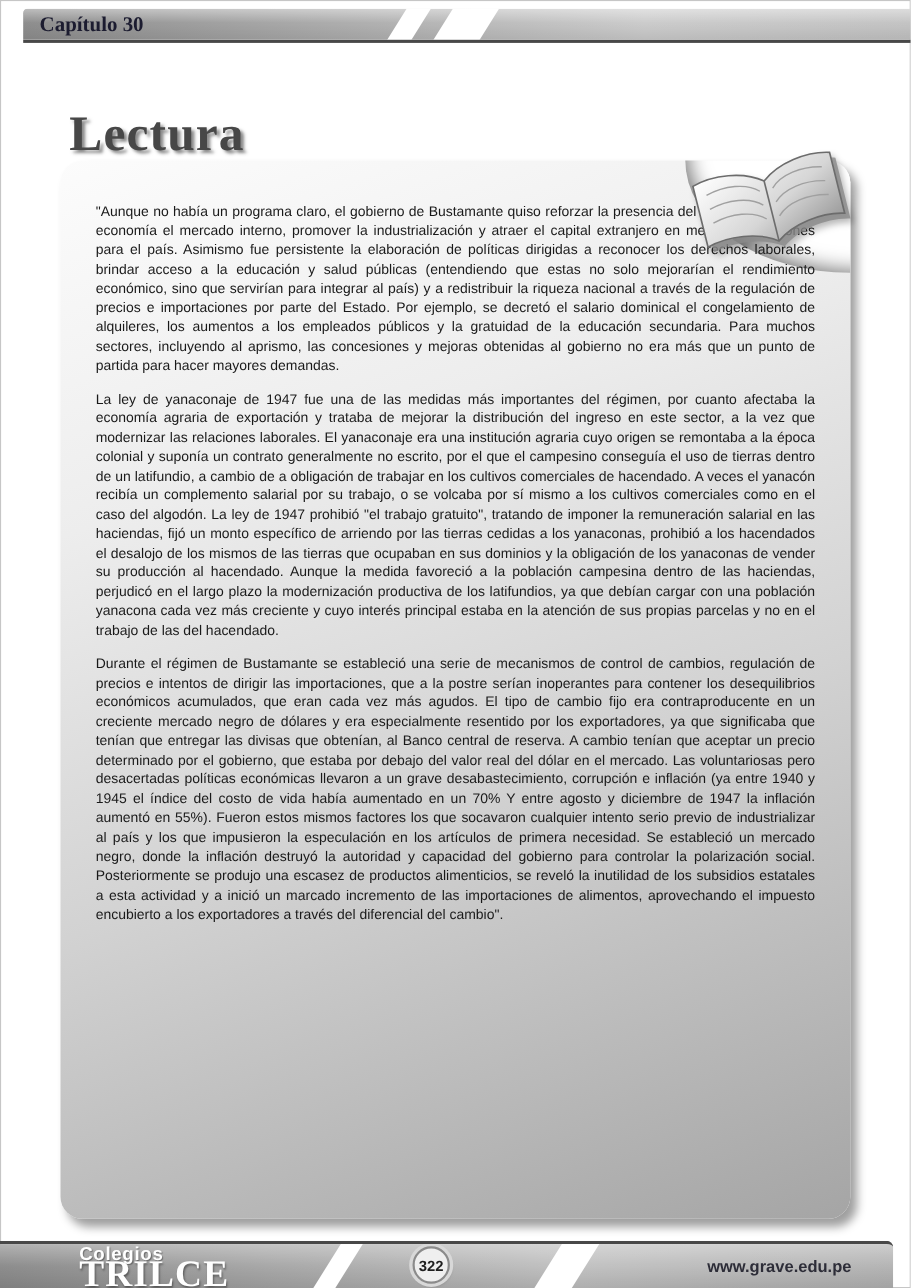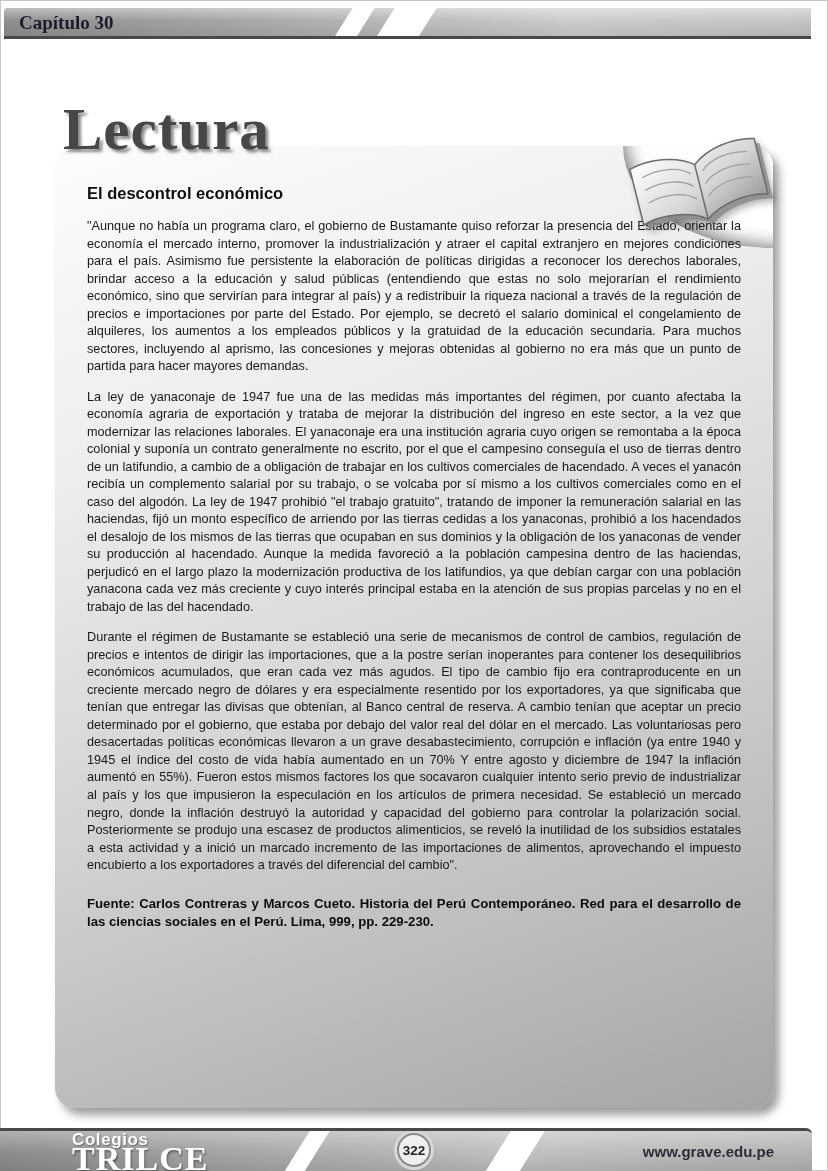--- a/index.html
+++ b/index.html
@@ -12,21 +12,21 @@
     overflow: hidden;
   }
   .page-frame {
     position: absolute; inset: 0;
     border: 1px solid #c6c6c6;
     pointer-events: none;
   }
 
   
   .top-bar {
-    position: absolute; left: 4px; top: 8px;
+    position: absolute; left: 21px; top: 8px;
     width: 807px; height: 31px;
     background: linear-gradient(to right, #8e8e8e 0%, #adadad 35%, #cccccc 70%, #c4c4c4 100%);
     border-bottom: 3px solid #484848;
     border-radius: 4px 0 0 0;
     overflow: hidden;
   }
   .top-bar::after {
     content: ""; position: absolute; inset: 0; z-index: 0;
     background: linear-gradient(to bottom, rgba(255,255,255,.42), rgba(255,255,255,0) 45%, rgba(0,0,0,.08));
   }
@@ -58,21 +58,21 @@
     width: 150px; height: 102px;
     background: #ffffff;
     border-top-right-radius: 20px;
     border-bottom-left-radius: 100% 100%;
     box-shadow: inset 12px -12px 18px -11px rgba(0,0,0,.55);
   }
   .lectura-title {
     position: absolute; left: 63px; top: 95px;
     margin: 0;
     font-family: "Liberation Serif", serif;
-    font-size: 59px; font-weight: bold;
+    font-size: 45px; font-weight: bold;
     color: #474747;
     letter-spacing: 1px;
     text-shadow: 3px 3px 3px rgba(40,40,40,.55);
     z-index: 3;
   }
   .book-icon {
     position: absolute; left: 620px; top: 128px;
     width: 160px; height: 110px;
     filter: drop-shadow(3px 4px 3px rgba(0,0,0,.3));
     z-index: 4;
@@ -123,21 +123,21 @@
     text-shadow: 1px 1px 1px rgba(0,0,0,.35);
   }
   .brand-trilce {
     display: block;
     font-family: "Liberation Serif", serif;
     font-size: 34px; font-weight: bold; line-height: 25px;
     letter-spacing: 1px;
     text-shadow: 1px 2px 2px rgba(0,0,0,.4);
   }
   .page-badge {
-    position: absolute; left: 397px; top: 2px; z-index: 2;
+    position: absolute; left: 375px; top: 2px; z-index: 2;
     width: 34px; height: 34px; border-radius: 50%;
     background: #efefef;
     border: 2px solid #8b8b8b;
     box-shadow: 0 0 0 3px #d8d8d8, 1px 2px 3px rgba(0,0,0,.3);
     display: flex; align-items: center; justify-content: center;
     font-size: 13.5px; font-weight: bold; color: #1f1f1f;
   }
   .website {
     position: absolute; right: 38px; top: 12px; z-index: 2;
     font-size: 15px; font-weight: bold; color: #2d2d38;
@@ -152,25 +152,23 @@
   <div class="slash slash-a"></div>
   <div class="slash slash-b"></div>
   <span class="chapter-title">Capítulo 30</span>
 </header>
 
 <h1 class="lectura-title">Lectura</h1>
 
 <section class="reading-box">
   <div class="corner-curl"></div>
   <div class="box-content">
-    <h2 class="reading-heading">El descontrol económico</h2>
     <p class="reading-para">"Aunque no había un programa claro, el gobierno de Bustamante quiso reforzar la presencia del Estado, orientar la economía el mercado interno, promover la industrialización y atraer el capital extranjero en mejores condiciones para el país. Asimismo fue persistente la elaboración de políticas dirigidas a reconocer los derechos laborales, brindar acceso a la educación y salud públicas (entendiendo que estas no solo mejorarían el rendimiento económico, sino que servirían para integrar al país) y a redistribuir la riqueza nacional a través de la regulación de precios e importaciones por parte del Estado. Por ejemplo, se decretó el salario dominical el congelamiento de alquileres, los aumentos a los empleados públicos y la gratuidad de la educación secundaria. Para muchos sectores, incluyendo al aprismo, las concesiones y mejoras obtenidas al gobierno no era más que un punto de partida para hacer mayores demandas.</p>
     <p class="reading-para">La ley de yanaconaje de 1947 fue una de las medidas más importantes del régimen, por cuanto afectaba la economía agraria de exportación y trataba de mejorar la distribución del ingreso en este sector, a la vez que modernizar las relaciones laborales. El yanaconaje era una institución agraria cuyo origen se remontaba a la época colonial y suponía un contrato generalmente no escrito, por el que el campesino conseguía el uso de tierras dentro de un latifundio, a cambio de a obligación de trabajar en los cultivos comerciales de hacendado. A veces el yanacón recibía un complemento salarial por su trabajo, o se volcaba por sí mismo a los cultivos comerciales como en el caso del algodón. La ley de 1947 prohibió "el trabajo gratuito", tratando de imponer la remuneración salarial en las haciendas, fijó un monto específico de arriendo por las tierras cedidas a los yanaconas, prohibió a los hacendados el desalojo de los mismos de las tierras que ocupaban en sus dominios y la obligación de los yanaconas de vender su producción al hacendado. Aunque la medida favoreció a la población campesina dentro de las haciendas, perjudicó en el largo plazo la modernización productiva de los latifundios, ya que debían cargar con una población yanacona cada vez más creciente y cuyo interés principal estaba en la atención de sus propias parcelas y no en el trabajo de las del hacendado.</p>
     <p class="reading-para">Durante el régimen de Bustamante se estableció una serie de mecanismos de control de cambios, regulación de precios e intentos de dirigir las importaciones, que a la postre serían inoperantes para contener los desequilibrios económicos acumulados, que eran cada vez más agudos. El tipo de cambio fijo era contraproducente en un creciente mercado negro de dólares y era especialmente resentido por los exportadores, ya que significaba que tenían que entregar las divisas que obtenían, al Banco central de reserva. A cambio tenían que aceptar un precio determinado por el gobierno, que estaba por debajo del valor real del dólar en el mercado. Las voluntariosas pero desacertadas políticas económicas llevaron a un grave desabastecimiento, corrupción e inflación (ya entre 1940 y 1945 el índice del costo de vida había aumentado en un 70% Y entre agosto y diciembre de 1947 la inflación aumentó en 55%). Fueron estos mismos factores los que socavaron cualquier intento serio previo de industrializar al país y los que impusieron la especulación en los artículos de primera necesidad. Se estableció un mercado negro, donde la inflación destruyó la autoridad y capacidad del gobierno para controlar la polarización social. Posteriormente se produjo una escasez de productos alimenticios, se reveló la inutilidad de los subsidios estatales a esta actividad y a inició un marcado incremento de las importaciones de alimentos, aprovechando el impuesto encubierto a los exportadores a través del diferencial del cambio".</p>
-    <p class="reading-source">Fuente: Carlos Contreras y Marcos Cueto. Historia del Perú Contemporáneo. Red para el desarrollo de las ciencias sociales en el Perú. Lima, 999, pp. 229-230.</p>
   </div>
 </section>
 
 <svg class="book-icon" viewBox="0 0 160 110" xmlns="http://www.w3.org/2000/svg" aria-hidden="true">
   <defs>
     <linearGradient id="bookPage" x1="0" y1="0" x2="1" y2="1">
       <stop offset="0" stop-color="#ffffff"></stop>
       <stop offset="0.55" stop-color="#d6d6d6"></stop>
       <stop offset="1" stop-color="#909090"></stop>
     </linearGradient>

